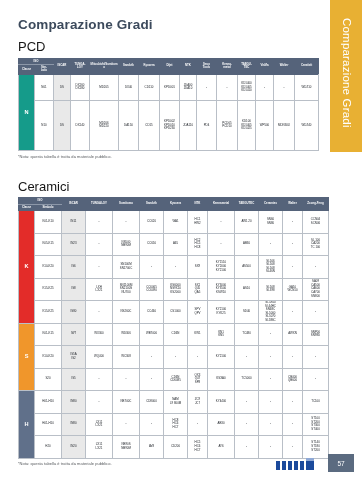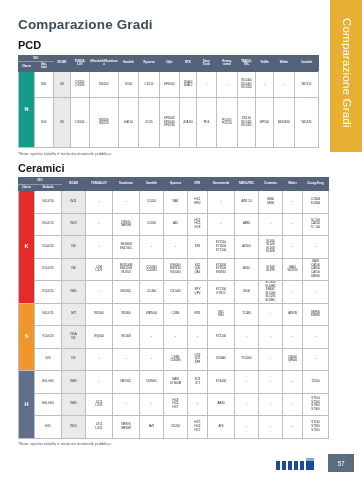--- a/index.html
+++ b/index.html
@@ -38,26 +38,26 @@
 
   .page-title {
     color: #3C4A5C;
     font-size: 13.5px;
     font-weight: bold;
     letter-spacing: .15px;
     margin-top: 17px;
   }
   .section-title {
     color: #161616;
-    font-size: 11px;
-    font-weight: bold;
+    font-size: 13px;
+    font-weight: normal;
     margin-top: 7px;
     margin-bottom: 3.5px;
   }
-  .section-title.ceramici { margin-top: 6px; }
+  .section-title.ceramici { margin-top: 20px; }
 
   .note {
     color: #55585C;
     font-size: 4.0px;
     margin-top: 2.5px;
     letter-spacing: .05px;
   }
 
   
   table.grades {

